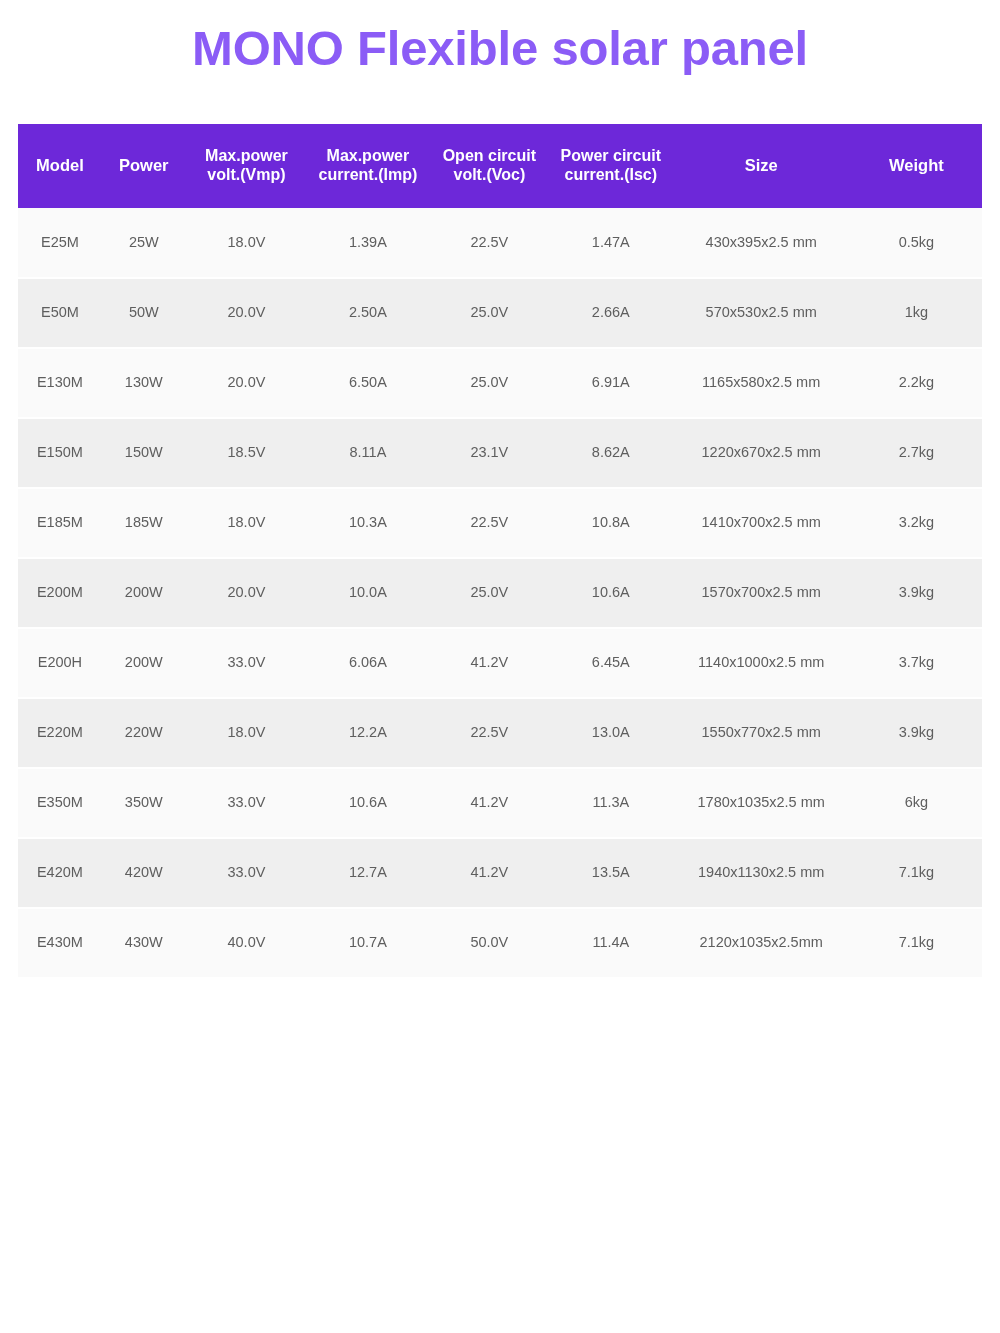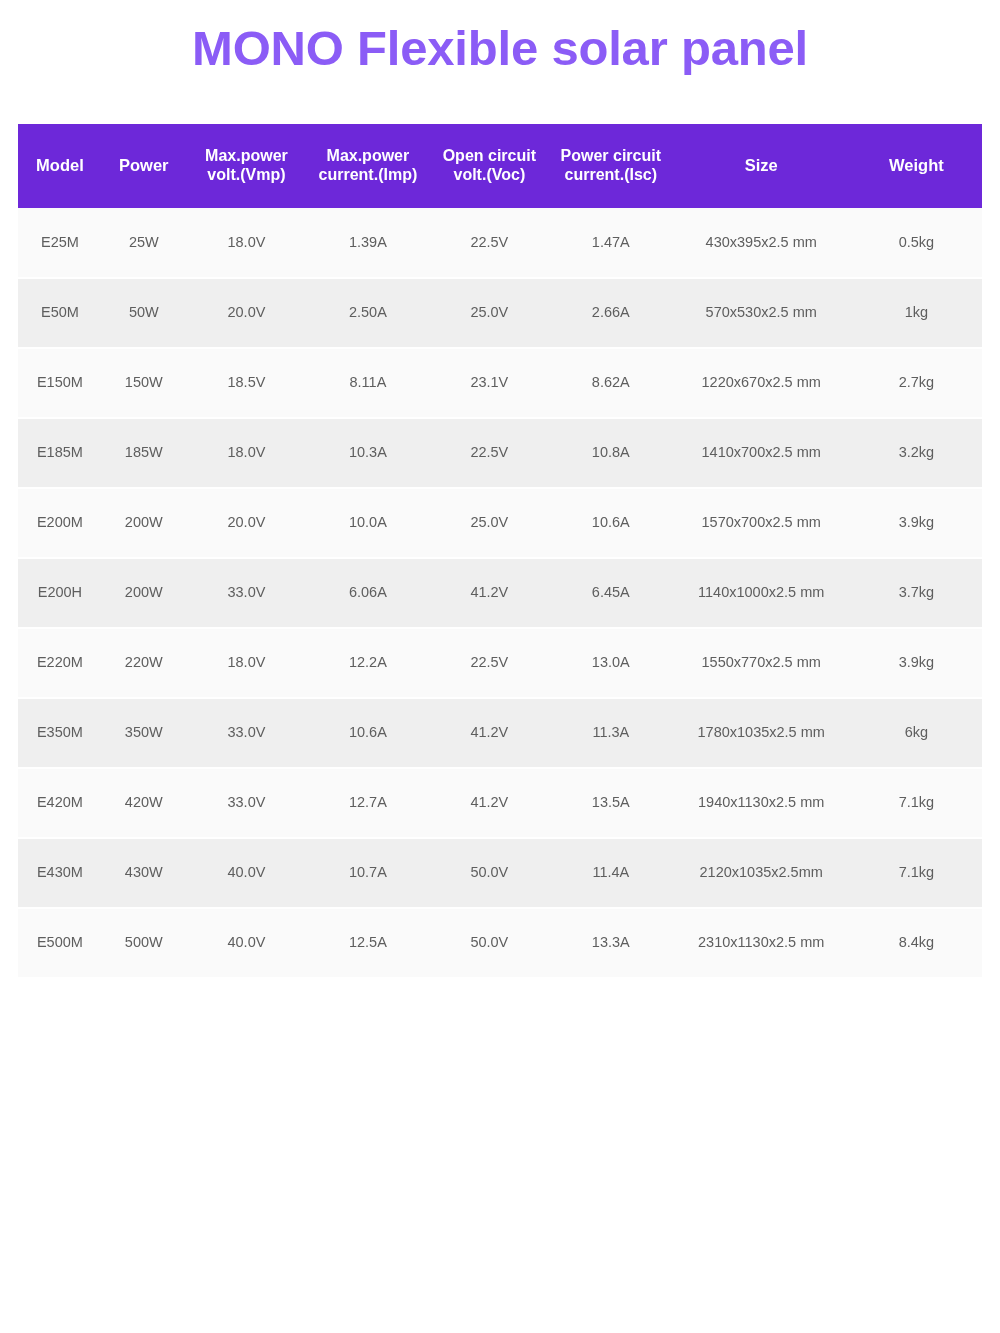--- a/index.html
+++ b/index.html
@@ -139,20 +139,30 @@
           <td>E50M</td>
           <td>50W</td>
           <td>20.0V</td>
           <td>2.50A</td>
           <td>25.0V</td>
           <td>2.66A</td>
           <td>570x530x2.5 mm</td>
           <td>1kg</td>
         </tr>
         <tr>
+          <td>E130M</td>
+          <td>130W</td>
+          <td>20.0V</td>
+          <td>6.50A</td>
+          <td>25.0V</td>
+          <td>6.91A</td>
+          <td>1165x580x2.5 mm</td>
+          <td>2.2kg</td>
+        </tr>
+        <tr>
           <td>E150M</td>
           <td>150W</td>
           <td>18.5V</td>
           <td>8.11A</td>
           <td>23.1V</td>
           <td>8.62A</td>
           <td>1220x670x2.5 mm</td>
           <td>2.7kg</td>
         </tr>
         <tr>
@@ -218,26 +228,16 @@
         <tr>
           <td>E430M</td>
           <td>430W</td>
           <td>40.0V</td>
           <td>10.7A</td>
           <td>50.0V</td>
           <td>11.4A</td>
           <td>2120x1035x2.5mm</td>
           <td>7.1kg</td>
         </tr>
-        <tr>
-          <td>E500M</td>
-          <td>500W</td>
-          <td>40.0V</td>
-          <td>12.5A</td>
-          <td>50.0V</td>
-          <td>13.3A</td>
-          <td>2310x1130x2.5 mm</td>
-          <td>8.4kg</td>
-        </tr>
       </tbody>
   </table>
 
 </div>
 
 </body></html>

